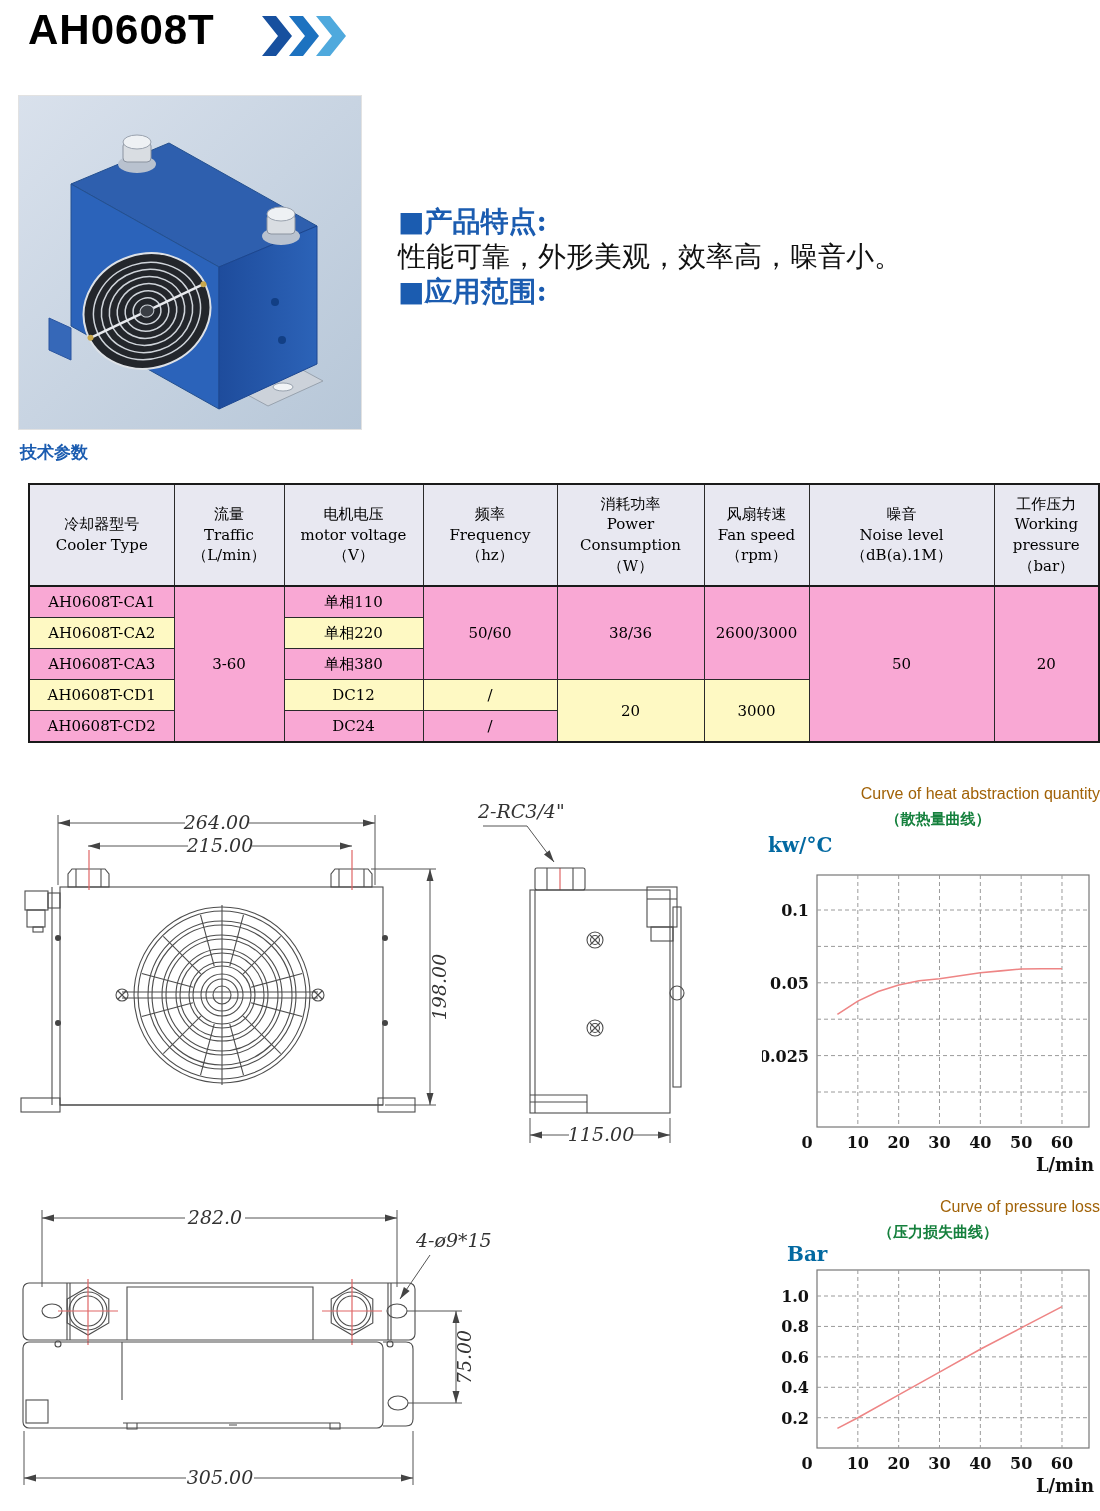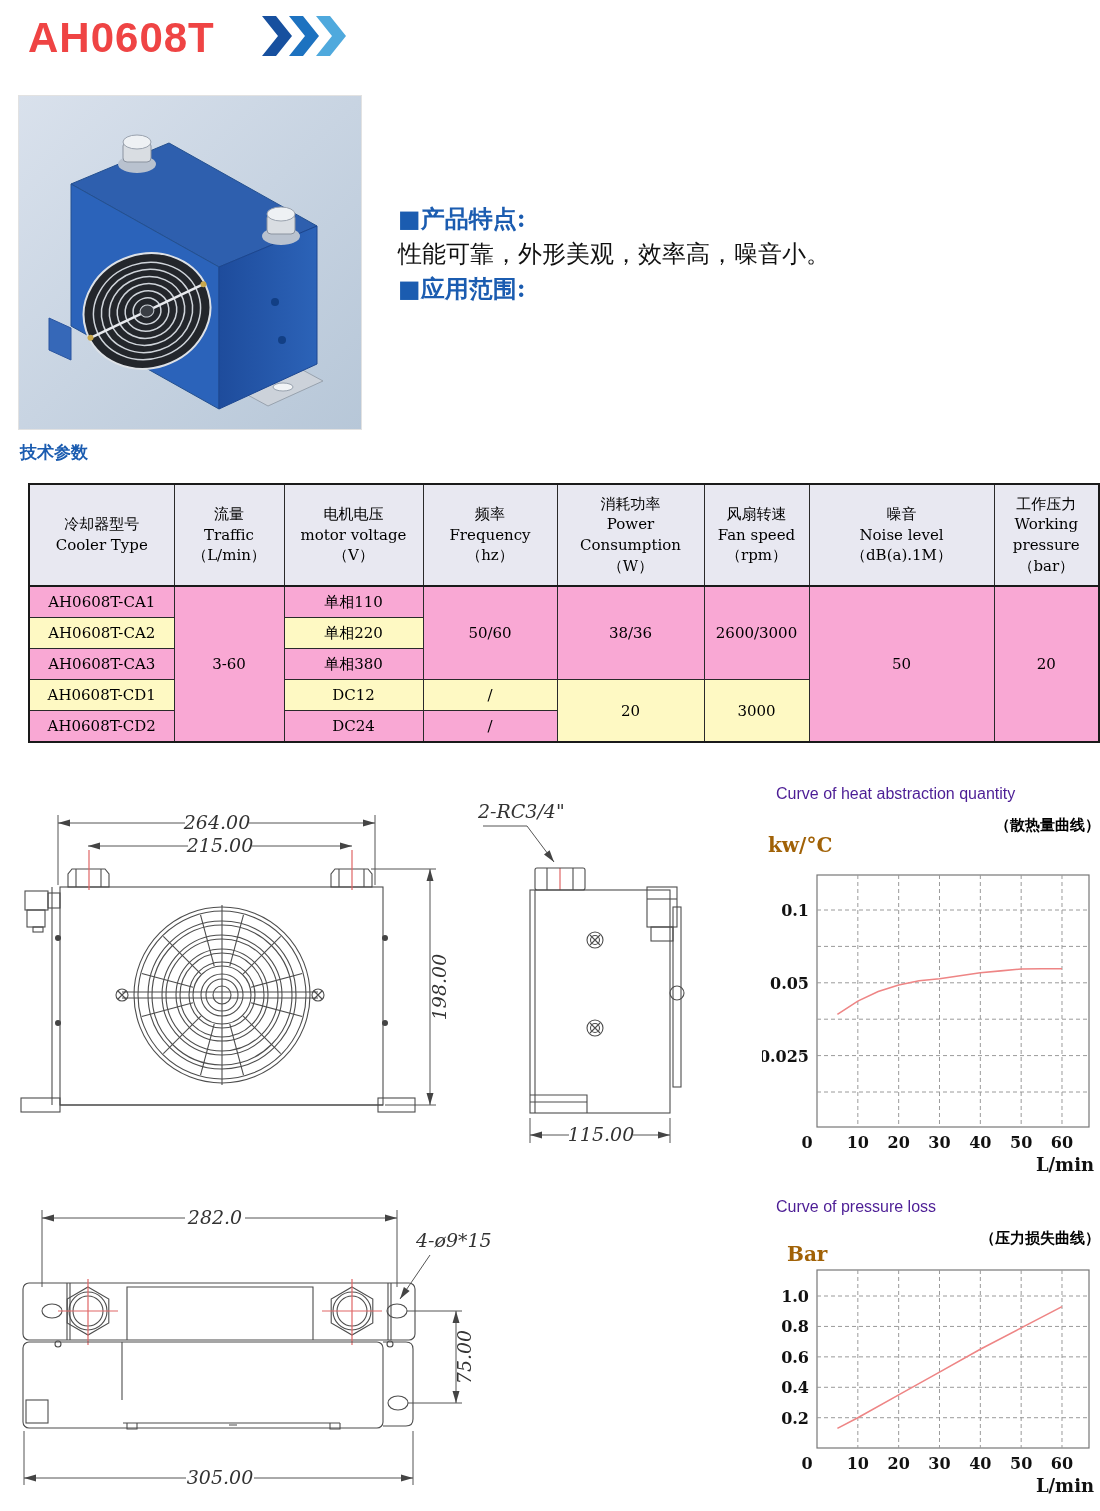--- a/index.html
+++ b/index.html
@@ -1,29 +1,29 @@
 <!DOCTYPE html>
 <html><head>
 <meta charset="utf-8">
 <style>
   html,body{margin:0;padding:0;background:#fff;}
   #canvas{position:relative;width:1100px;height:1511px;background:#fff;overflow:hidden;
           font-family:"Liberation Sans",sans-serif;}
 
   
-  #product-title{position:absolute;left:28px;top:14px;font:bold 42px "Liberation Sans",sans-serif;
-                 color:#ef4444;letter-spacing:1px;}
+  #product-title{position:absolute;left:28px;top:6px;font:bold 42px "Liberation Sans",sans-serif;
+                 color:#000000;letter-spacing:1px;}
   #chevrons{position:absolute;left:262px;top:16px;}
 
   
   #product-photo{position:absolute;left:18px;top:95px;width:342px;height:333px;border:1px solid #e2e2e2;}
 
   
   #features{position:absolute;left:398px;top:203px;width:640px;
-            font-family:"DejaVu Serif","Liberation Serif",serif;font-size:24px;}
+            font-family:"DejaVu Serif","Liberation Serif",serif;font-size:28px;}
   .feat-h{color:#1b5cb0;font-weight:bold;height:35px;}
   .feat-b{color:#111;height:35px;}
 
   
   #tech-label{position:absolute;left:20px;top:441px;font:bold 17px "DejaVu Serif",serif;color:#1b5cb0;}
 
   
   #spec-table{position:absolute;left:28px;top:483px;border-collapse:collapse;table-layout:fixed;
               width:1070px;border:2px solid #1a1a1a;}
   #spec-table th,#spec-table td{border:1px solid #2a2a2a;text-align:center;vertical-align:middle;
@@ -36,23 +36,23 @@
   .draw{position:absolute;}
   .dl{stroke:#4d4d4d;fill:none;stroke-width:1.1;}
   .dim-l{stroke:#555;fill:none;stroke-width:1;}
   .red{stroke:#e06666;fill:none;stroke-width:1.2;}
   .gap{fill:#fff;}
   .dim{font:italic 19px "DejaVu Serif",serif;fill:#333;}
   .arrfill{fill:#444;}
 
   
   .chart{position:absolute;width:338px;}
-  .chart-title{text-align:left;font:16px "Liberation Sans",sans-serif;color:#4c1d95;padding-left:14px;}
-  .chart-subtitle{text-align:right;font:bold 15px "DejaVu Serif",serif;color:#000000;margin-top:13px;padding-left:14px;}
-  .ylab{position:absolute;font:bold 20px "DejaVu Serif",serif;color:#a16207;}
+  .chart-title{text-align:right;font:16px "Liberation Sans",sans-serif;color:#a16207;padding-left:14px;}
+  .chart-subtitle{text-align:center;font:bold 15px "DejaVu Serif",serif;color:#15803d;margin-top:7px;padding-left:14px;}
+  .ylab{position:absolute;font:bold 20px "DejaVu Serif",serif;color:#0369a1;}
   .csvg{position:absolute;left:0;top:70px;}
   .grid{stroke:#9a9a9a;stroke-dasharray:4 3;stroke-width:1;fill:none;}
   .frame{stroke:#777;fill:none;stroke-width:1.2;}
   .tick{font:bold 16px "DejaVu Serif",serif;fill:#111;}
   .axl{font:bold 18px "DejaVu Serif",serif;fill:#111;}
 </style>
 </head>
 <body>
 
 <div id="canvas">

